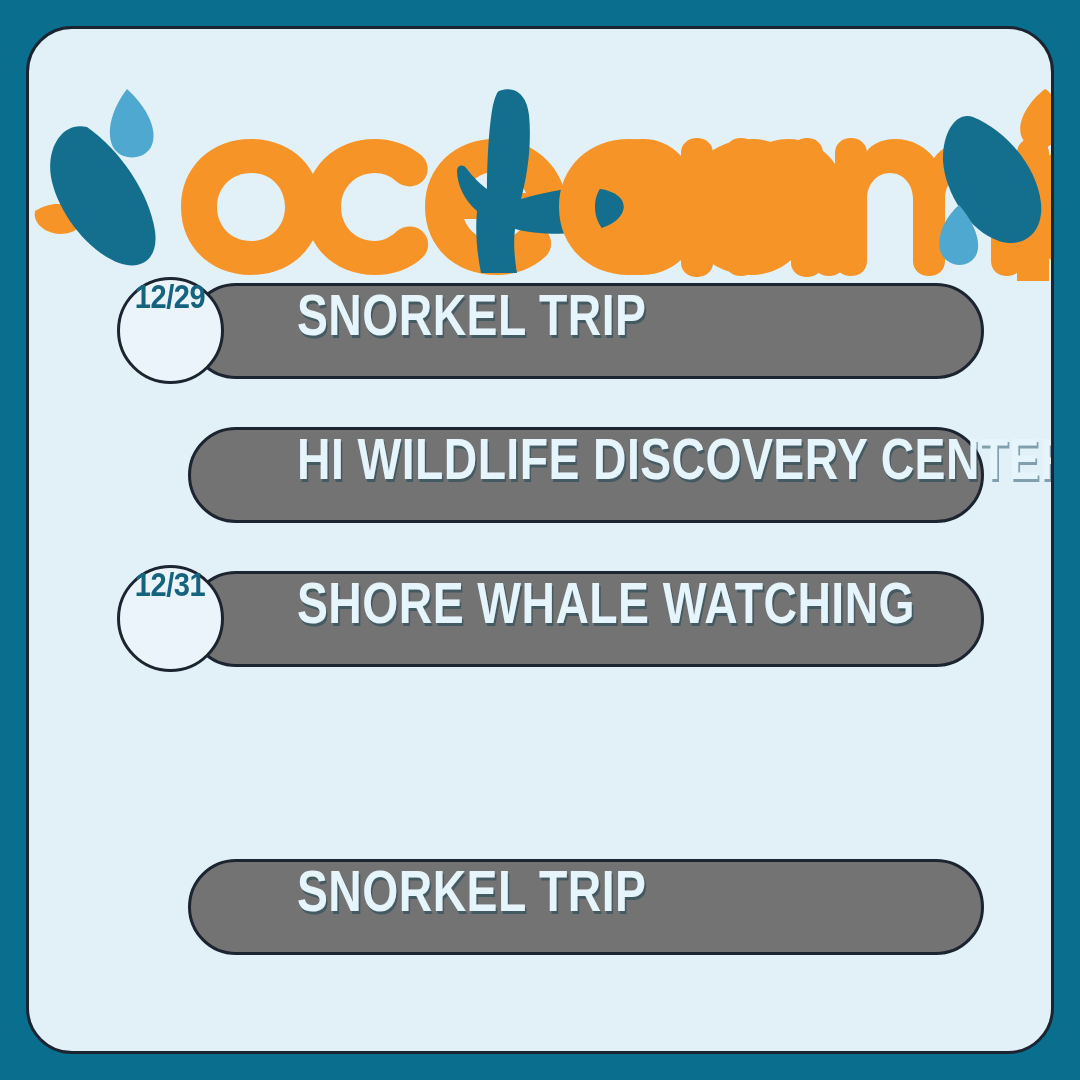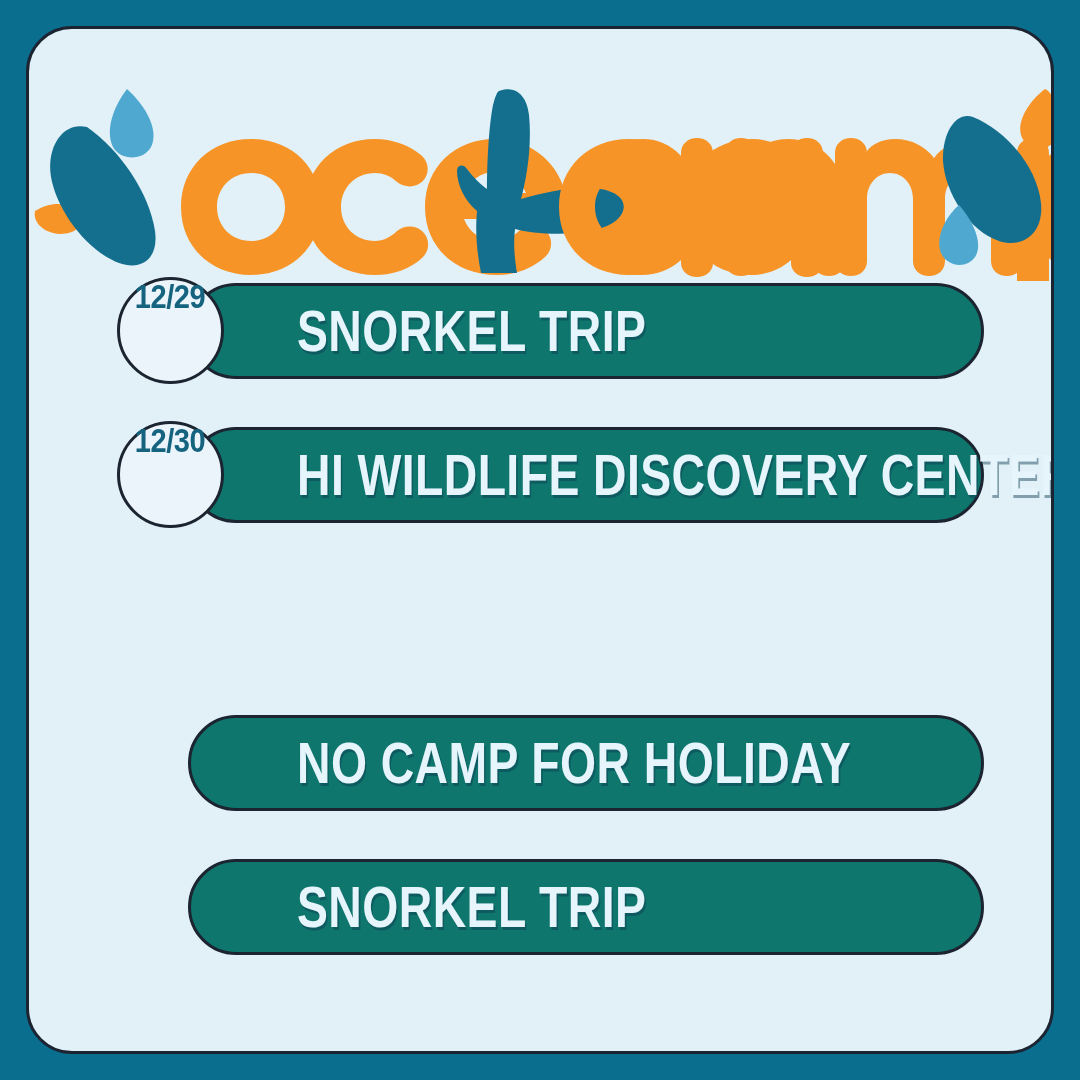--- a/index.html
+++ b/index.html
@@ -59,25 +59,25 @@
     height: 144px;
   }
 
   .bar {
     position: absolute;
     left: 159px;
     top: 12px;
     width: 796px;
     height: 96px;
     box-sizing: border-box;
-    background: #0f766e;
+    background: #737373;
     border: 3px solid #1b2430;
     border-radius: 50px;
     display: flex;
-    align-items: center;
+    align-items: flex-start;
   }
 
   .bar-label {
     margin-left: 106px;
     color: #e6f4fb;
     font-family: "Liberation Sans Narrow", "Liberation Sans", sans-serif;
     font-size: 58px;
     font-weight: bold;
     letter-spacing: 0.5px;
     line-height: 1;
@@ -213,32 +213,32 @@
         </div>
         <div class="date-circle">
           <span class="date-text">12/29</span>
         </div>
       </div>
 
       <div class="row">
         <div class="bar">
           <span class="bar-label">HI WILDLIFE DISCOVERY CENTER</span>
         </div>
+      </div>
+
+      <div class="row">
+        <div class="bar">
+          <span class="bar-label">SHORE WHALE WATCHING</span>
+        </div>
         <div class="date-circle">
-          <span class="date-text">12/30</span>
-        </div>
-      </div>
-
-      <div class="row">
-      </div>
-
-      <div class="row">
-        <div class="bar">
-          <span class="bar-label">NO CAMP FOR HOLIDAY</span>
-        </div>
+          <span class="date-text">12/31</span>
+        </div>
+      </div>
+
+      <div class="row">
       </div>
 
       <div class="row">
         <div class="bar">
           <span class="bar-label">SNORKEL TRIP</span>
         </div>
       </div>
 
     </div>
   </div>

